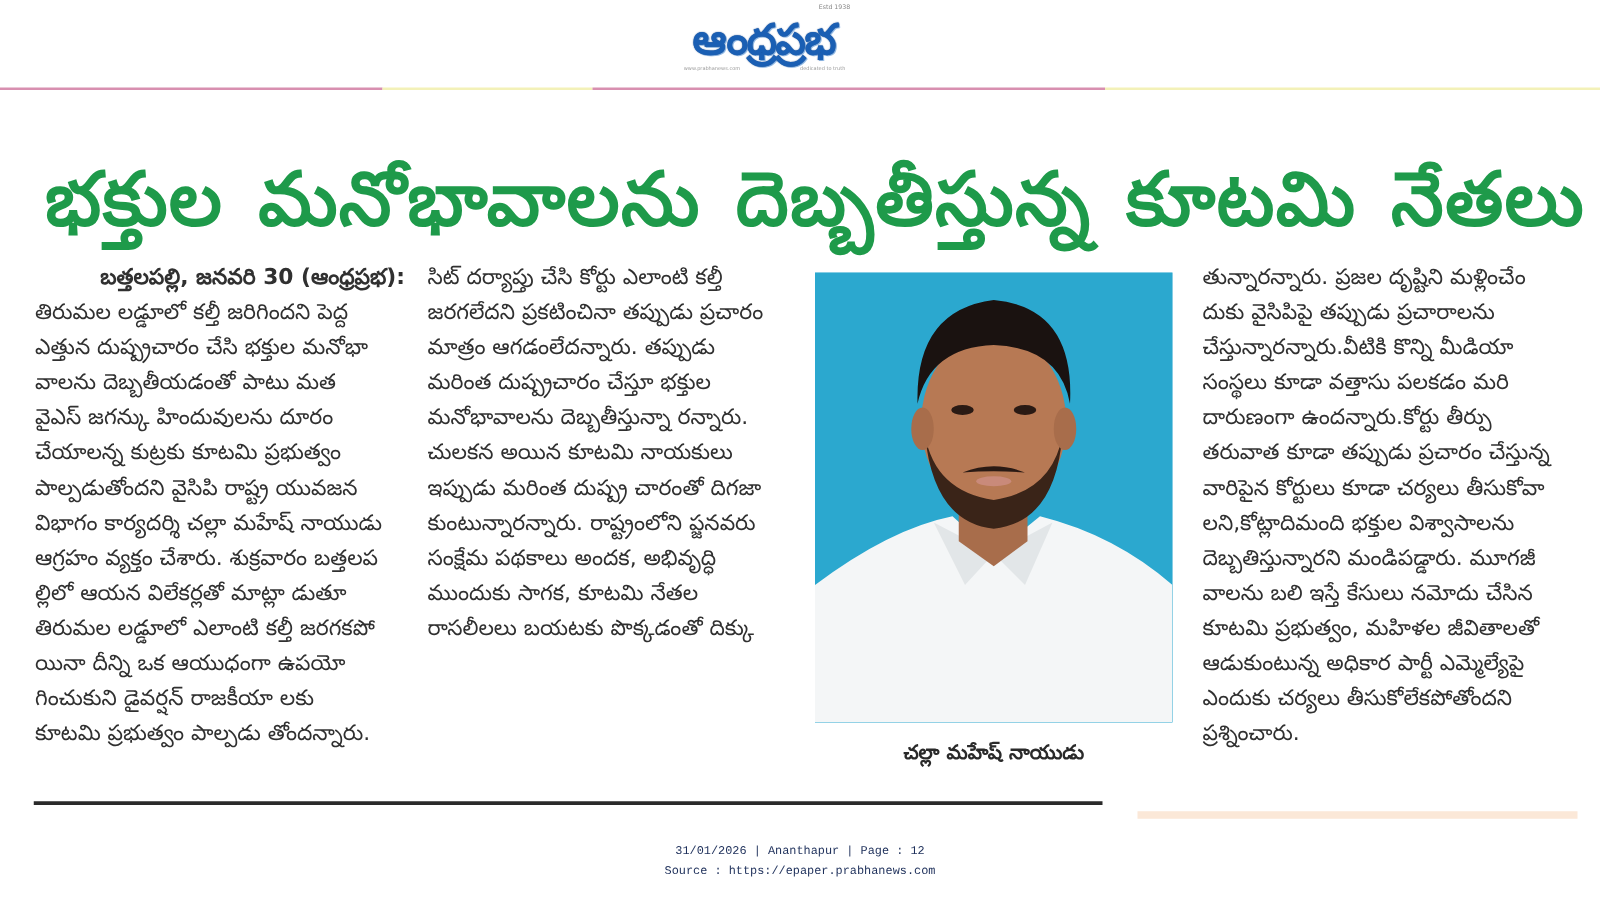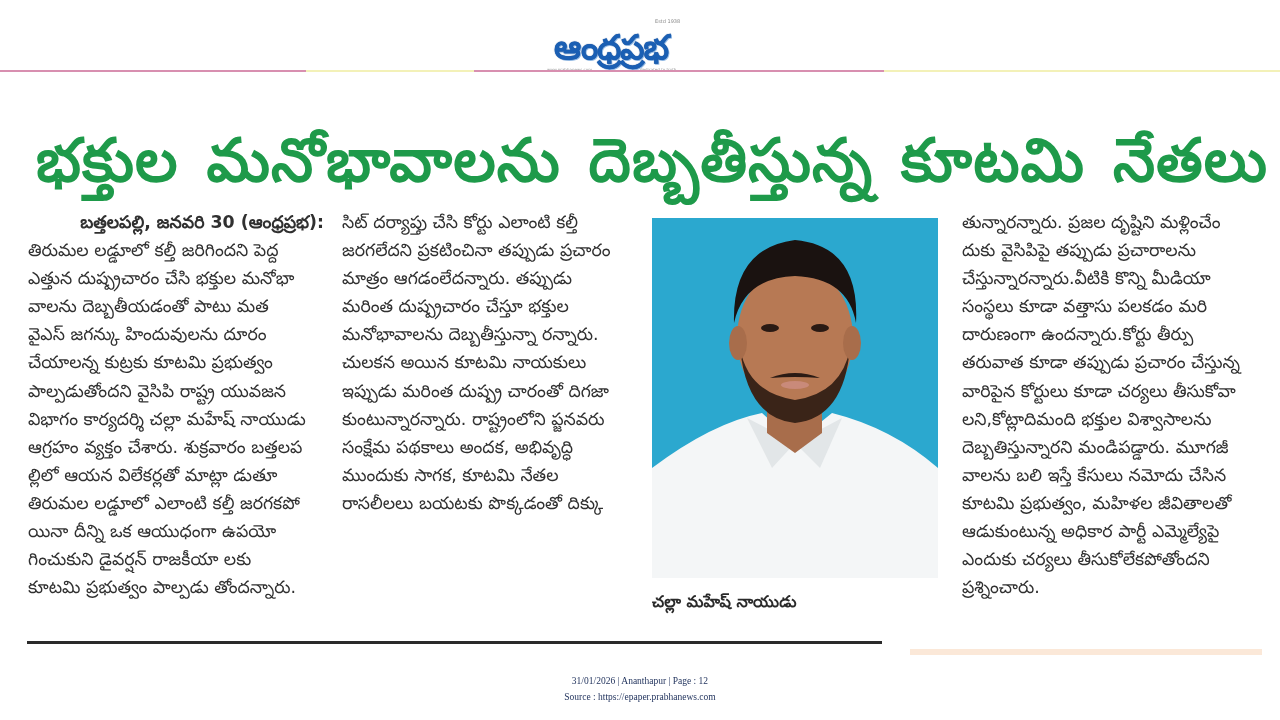--- a/index.html
+++ b/index.html
@@ -1,20 +1,20 @@
 <!DOCTYPE html>
 <html><head>
   <meta charset="utf-8">
   <style>
     html, body { margin: 0; padding: 0; }
     body {
       width: 1280px; height: 720px; background: #ffffff; position: relative; overflow: hidden;
       font-family: "DejaVu Sans", sans-serif; color: #2a2a2a;
     }
-    .masthead { position: absolute; left: 0; top: 15px; width: 1280px; height: 72px; background: #fff; border-radius: 23px; }
+    .masthead { position: absolute; left: 0; top: 0; width: 1280px; height: 72px; background: #fff; border-radius: 23px; }
     .logo {
       position: absolute; left: 545px; top: 8px; width: 132px; height: 48px;
       display: flex; align-items: center; justify-content: center;
     }
     .logo-text {
       font-family: "DejaVu Sans", sans-serif; font-weight: bold; font-size: 34px; color: #1a5fb4;
       letter-spacing: -1px; line-height: 1;
       text-shadow: 0 0 1px #0d3d80, 1px 1px 0 #9cc3ec;
     }
     .logo-estd { position: absolute; left: 655px; top: 3px; font-size: 5px; color: #888; }
@@ -42,30 +42,30 @@
     .col-2 { left: 342px; width: 282px; }
     .col-3 { left: 962px; width: 290px; }
     .dateline { font-weight: bold; text-align: right; }
 
     .photo {
       position: absolute; left: 652px; top: 218px; width: 286px; height: 360px;
       background: #2ba8cf; overflow: hidden;
     }
     .photo svg { display: block; }
     .caption {
-      position: absolute; left: 652px; top: 592px; width: 286px; text-align: left;
+      position: absolute; left: 652px; top: 592px; width: 286px; text-align: center;
       font-size: 16px; font-weight: bold; color: #2a2a2a;
     }
 
     .rule-bottom { position: absolute; left: 27px; top: 641px; width: 855px; height: 3px; background: #2a2a2a; }
     .rule-bottom-right { position: absolute; left: 910px; top: 649px; width: 352px; height: 6px; background: #fbe8d8; }
 
     .footer {
       position: absolute; left: 0; top: 673px; width: 1280px; text-align: center;
-      font-family: Liberation Serif, serif; font-size: 9.5px; color: #1d2f5a; line-height: 16px;
+      font-family: Liberation Mono, monospace; font-size: 9.5px; color: #1d2f5a; line-height: 16px;
     }
   </style>
 </head>
 <body>
 
 <div class="masthead">
   <span class="logo-estd">Estd 1938</span>
   <div class="logo">
     <span class="logo-text">ఆంధ్రప్రభ</span>
   </div>

